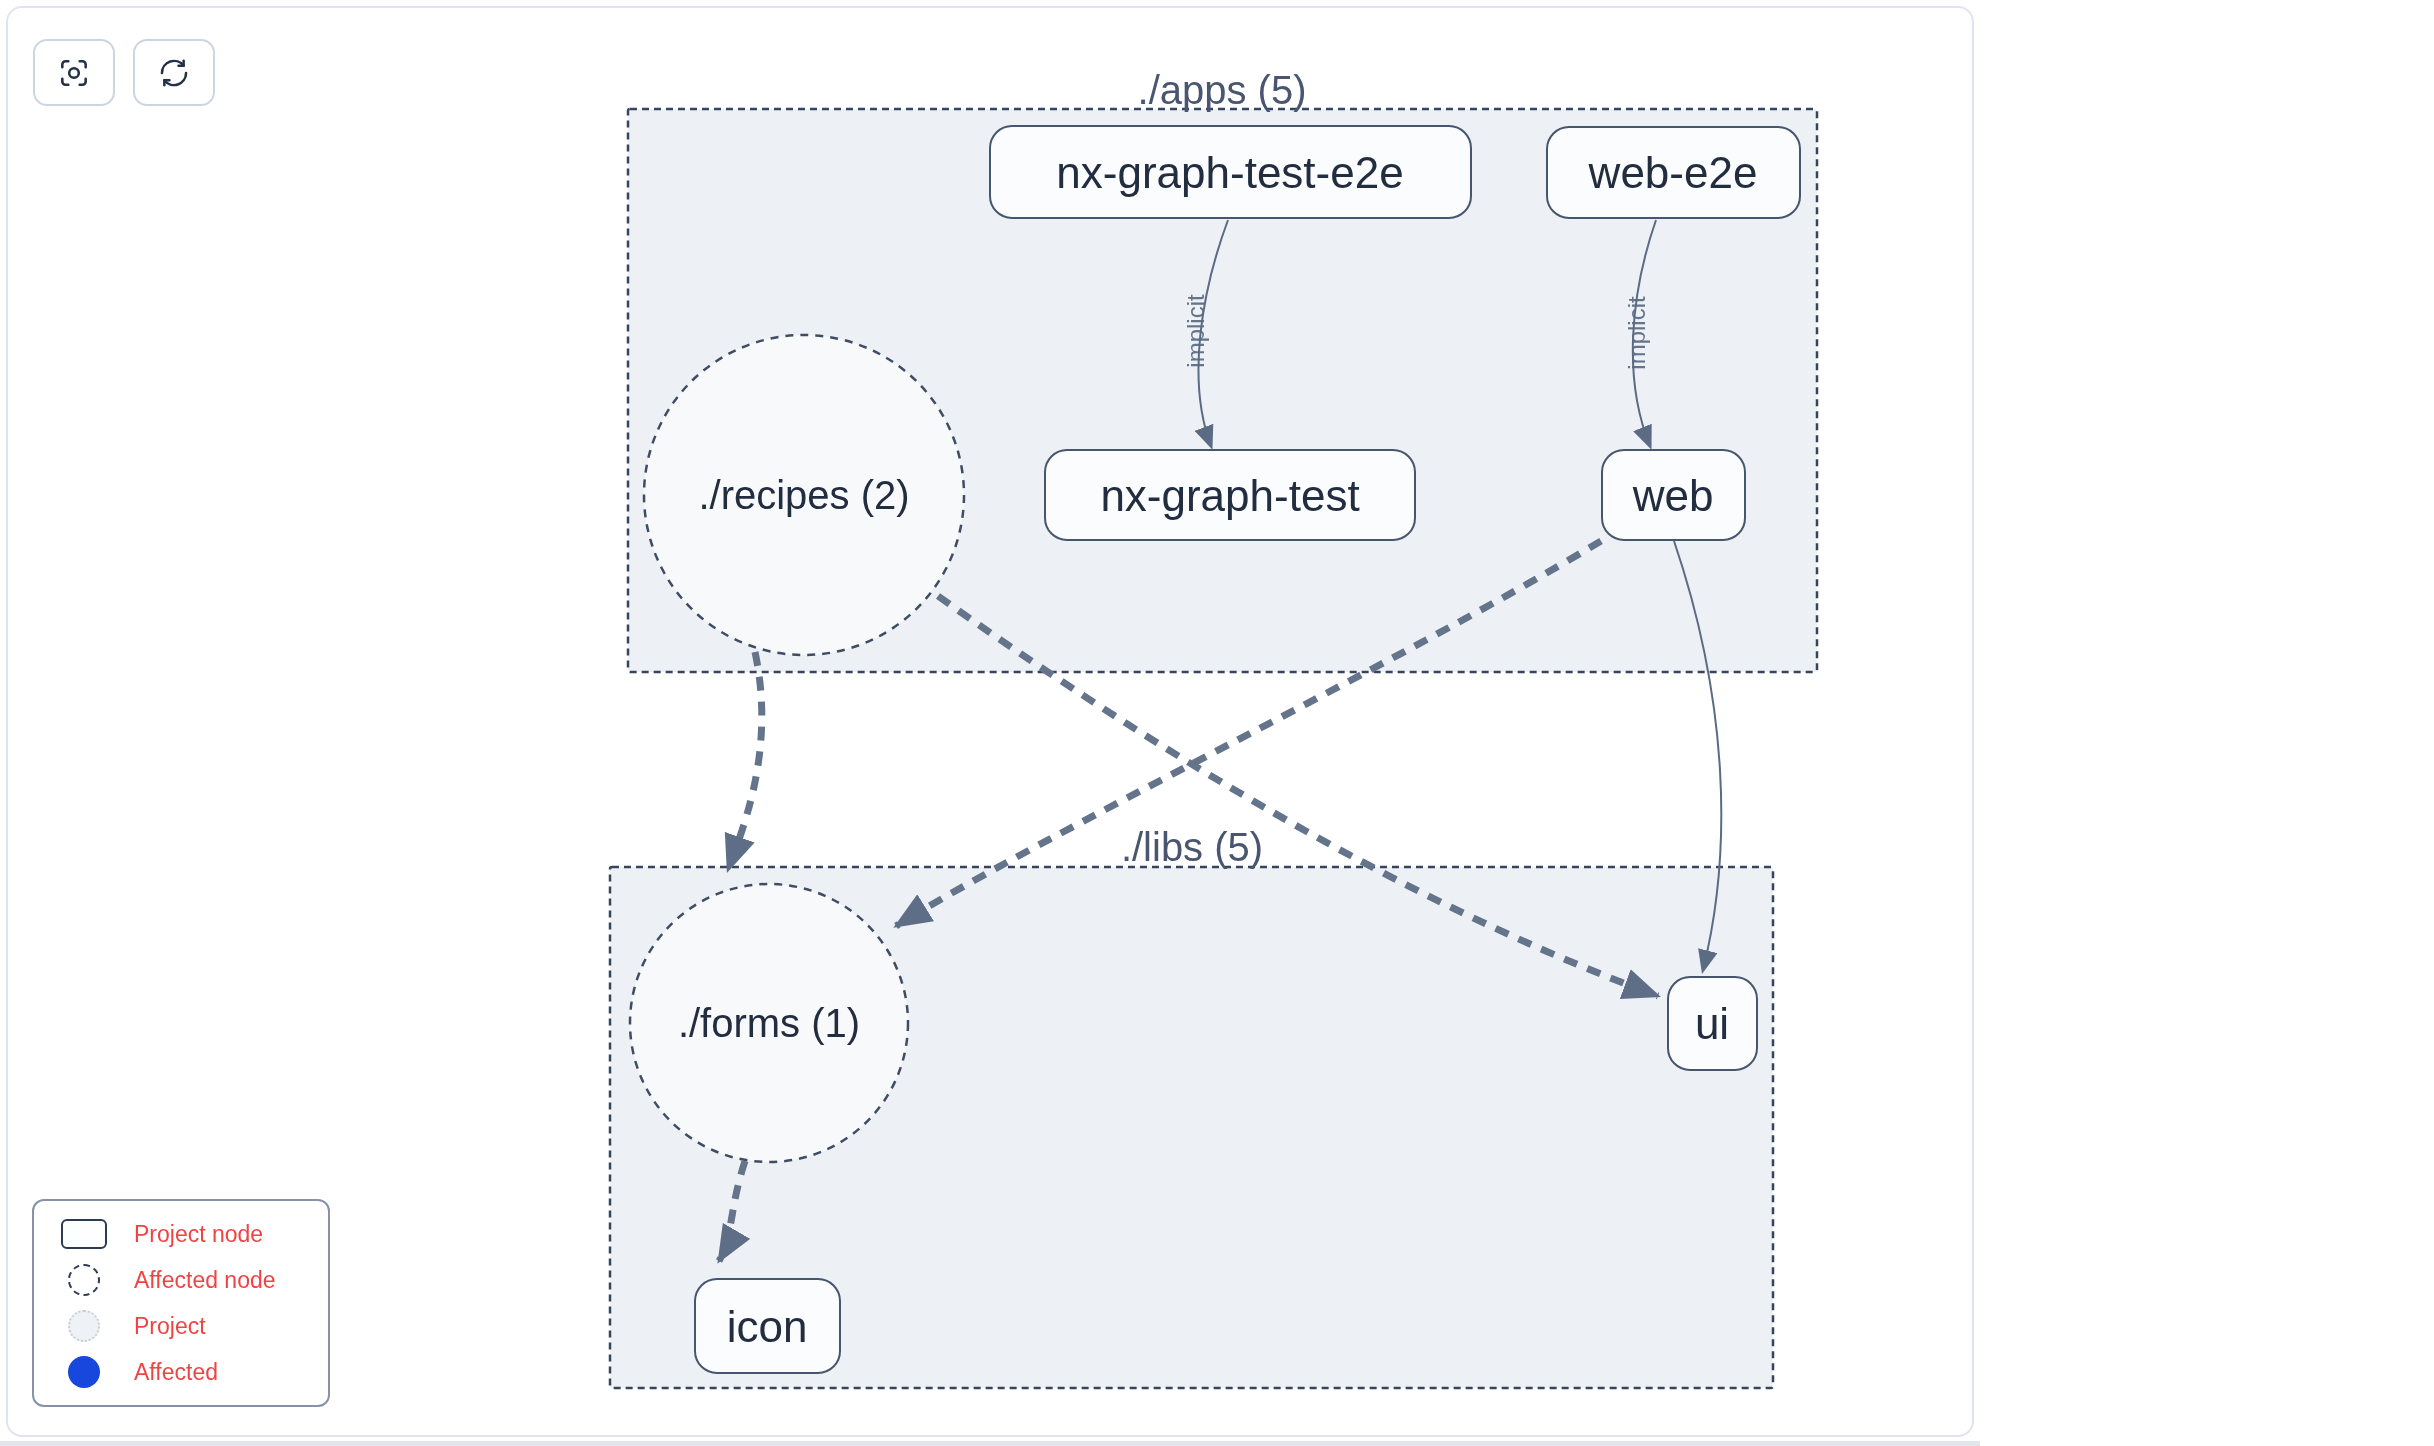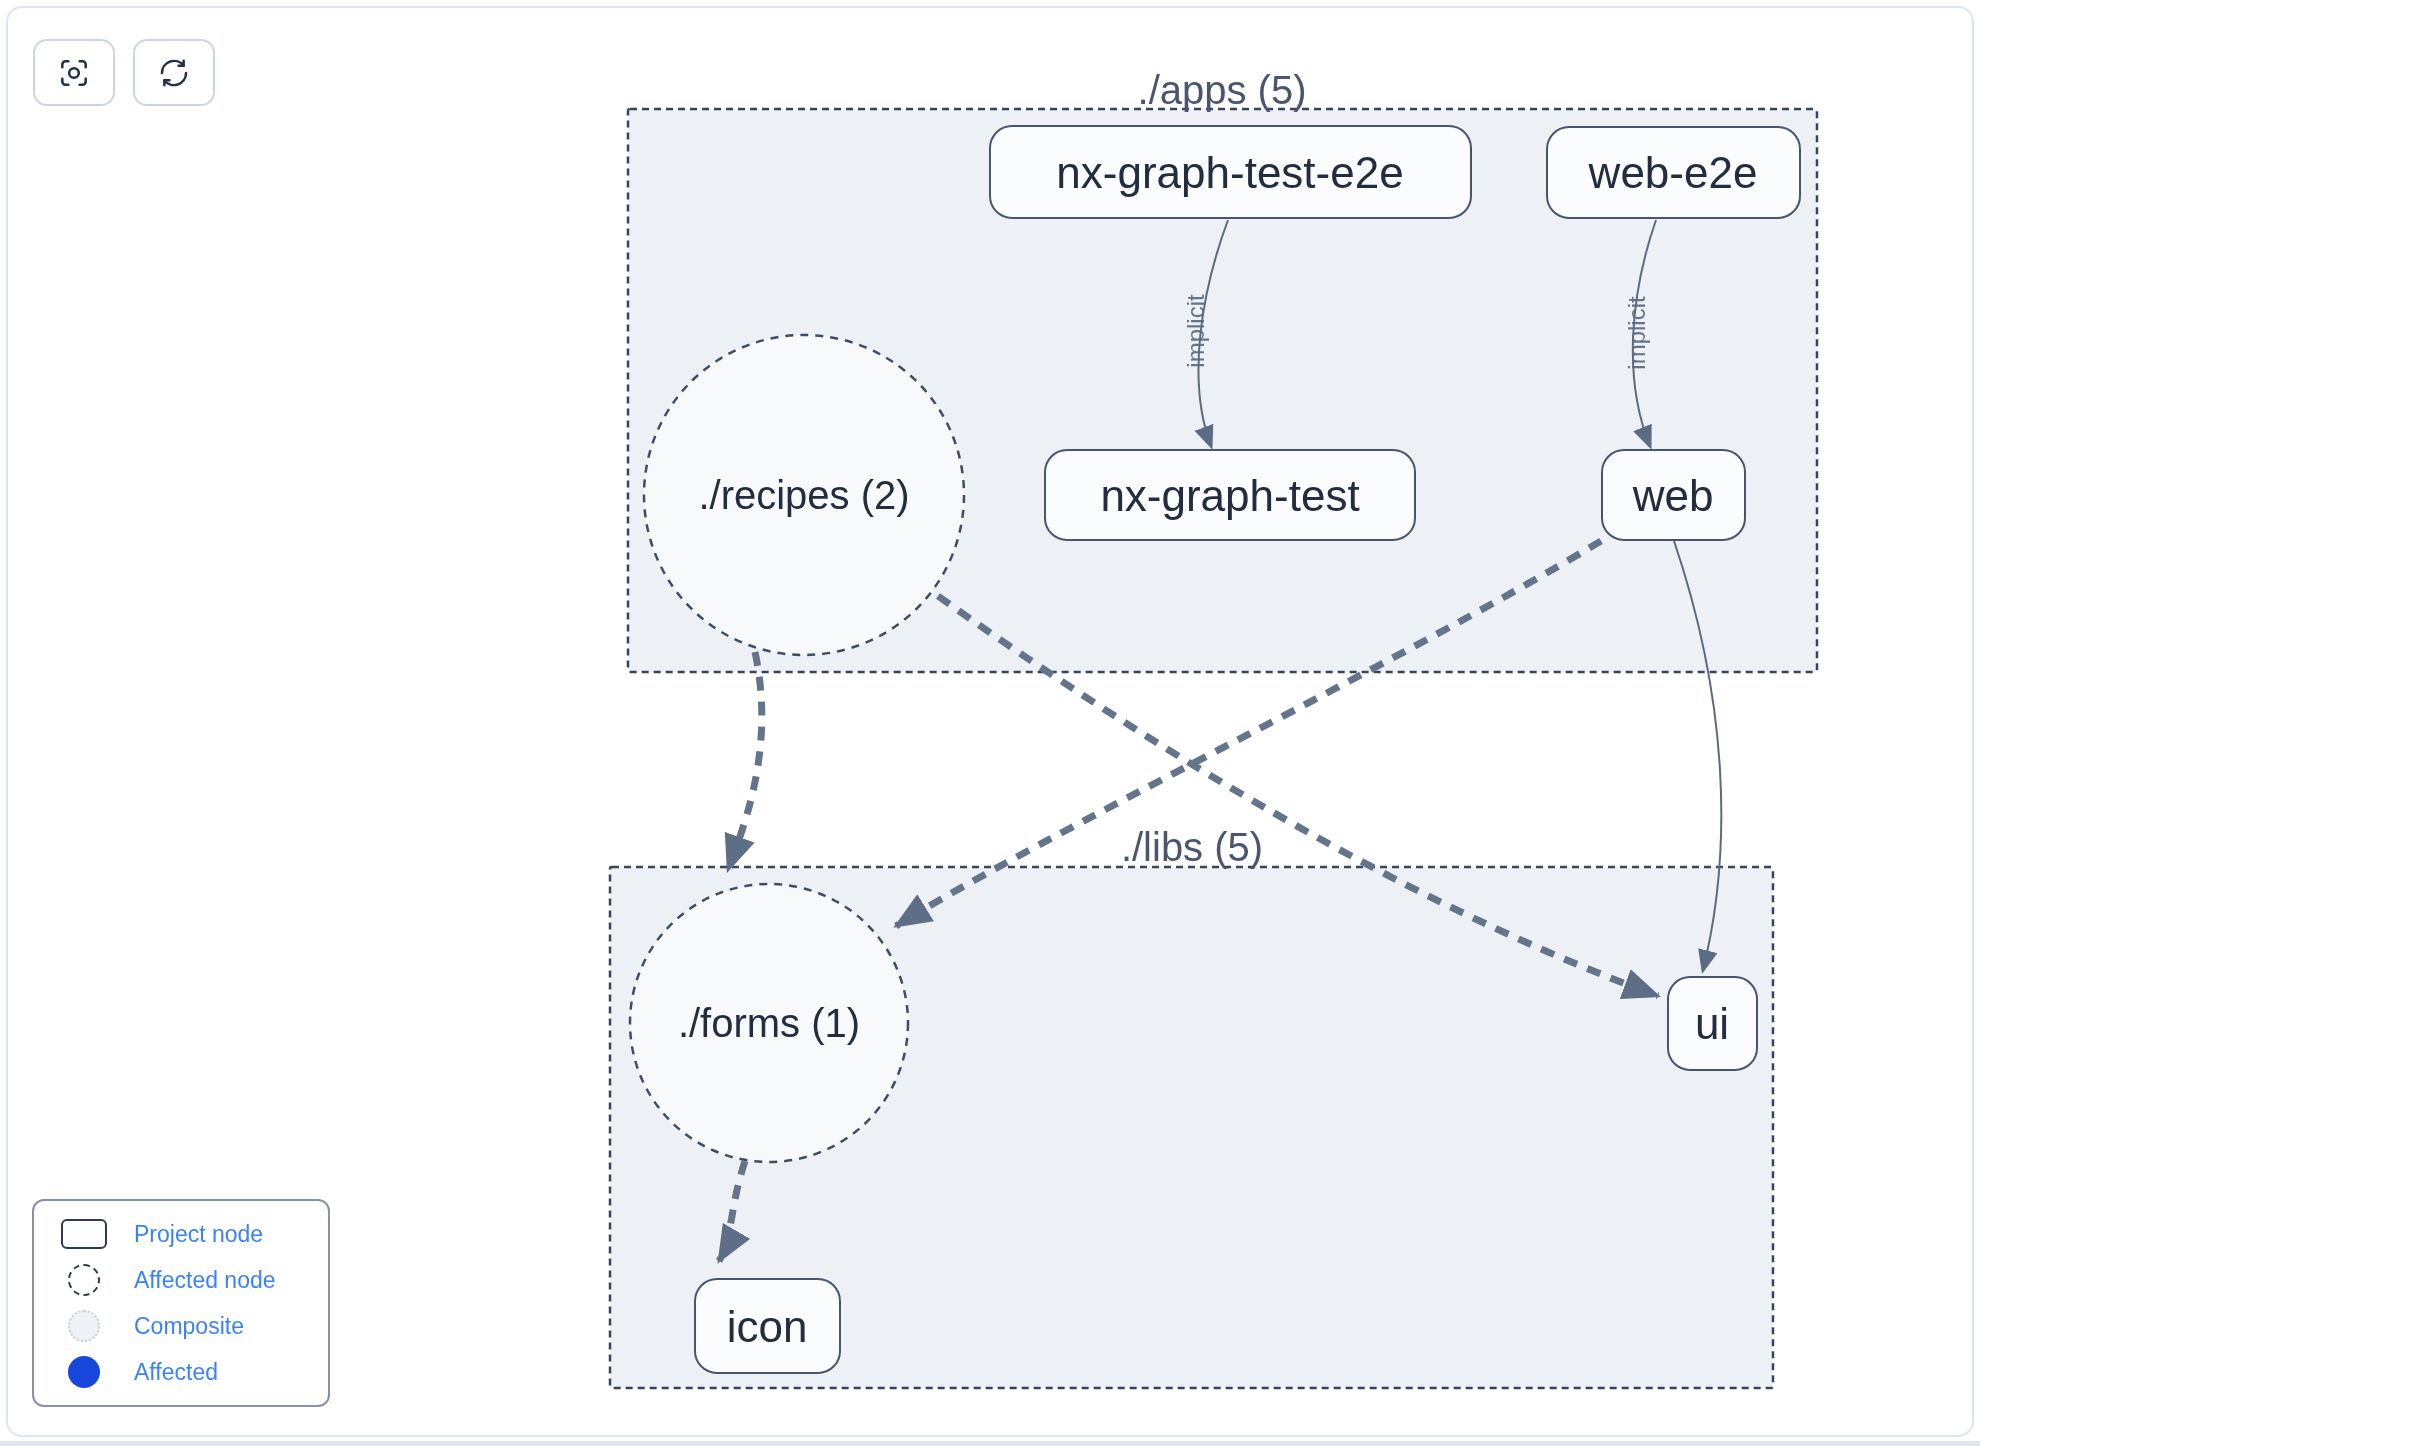--- a/index.html
+++ b/index.html
@@ -49,21 +49,21 @@
   }
   .legend-row{
     display:flex;align-items:center;
     height:32px;
   }
   .legend-swatch{
     width:100px;display:flex;align-items:center;justify-content:center;
     flex:0 0 100px;
   }
   .legend-label{
-    font-size:23px;color:#3b82f6;font-weight:500;
+    font-size:23px;color:#ef4444;font-weight:500;
   }
   .sw-rect{
     width:46px;height:30px;border:2.5px solid #2c3a52;border-radius:6px;background:#fdfeff;box-sizing:border-box;
   }
   .sw-circle-dashed{
     width:32px;height:32px;border-radius:50%;
     border:2px dashed #2c3a52;background:transparent;box-sizing:border-box;
   }
   .sw-circle-affected{
     width:32px;height:32px;border-radius:50%;
@@ -184,21 +184,21 @@
     <div class="legend-row">
       <span class="legend-swatch">
           <span class="sw-circle-dashed"></span>
         </span>
       <span class="legend-label">Affected node</span>
     </div>
     <div class="legend-row">
       <span class="legend-swatch">
           <span class="sw-circle-affected"></span>
         </span>
-      <span class="legend-label">Composite</span>
+      <span class="legend-label">Project</span>
     </div>
     <div class="legend-row">
       <span class="legend-swatch">
           <span class="sw-circle-touched"></span>
         </span>
       <span class="legend-label">Affected</span>
     </div>
   </div>
 
   <div class="bottom-strip"></div>

